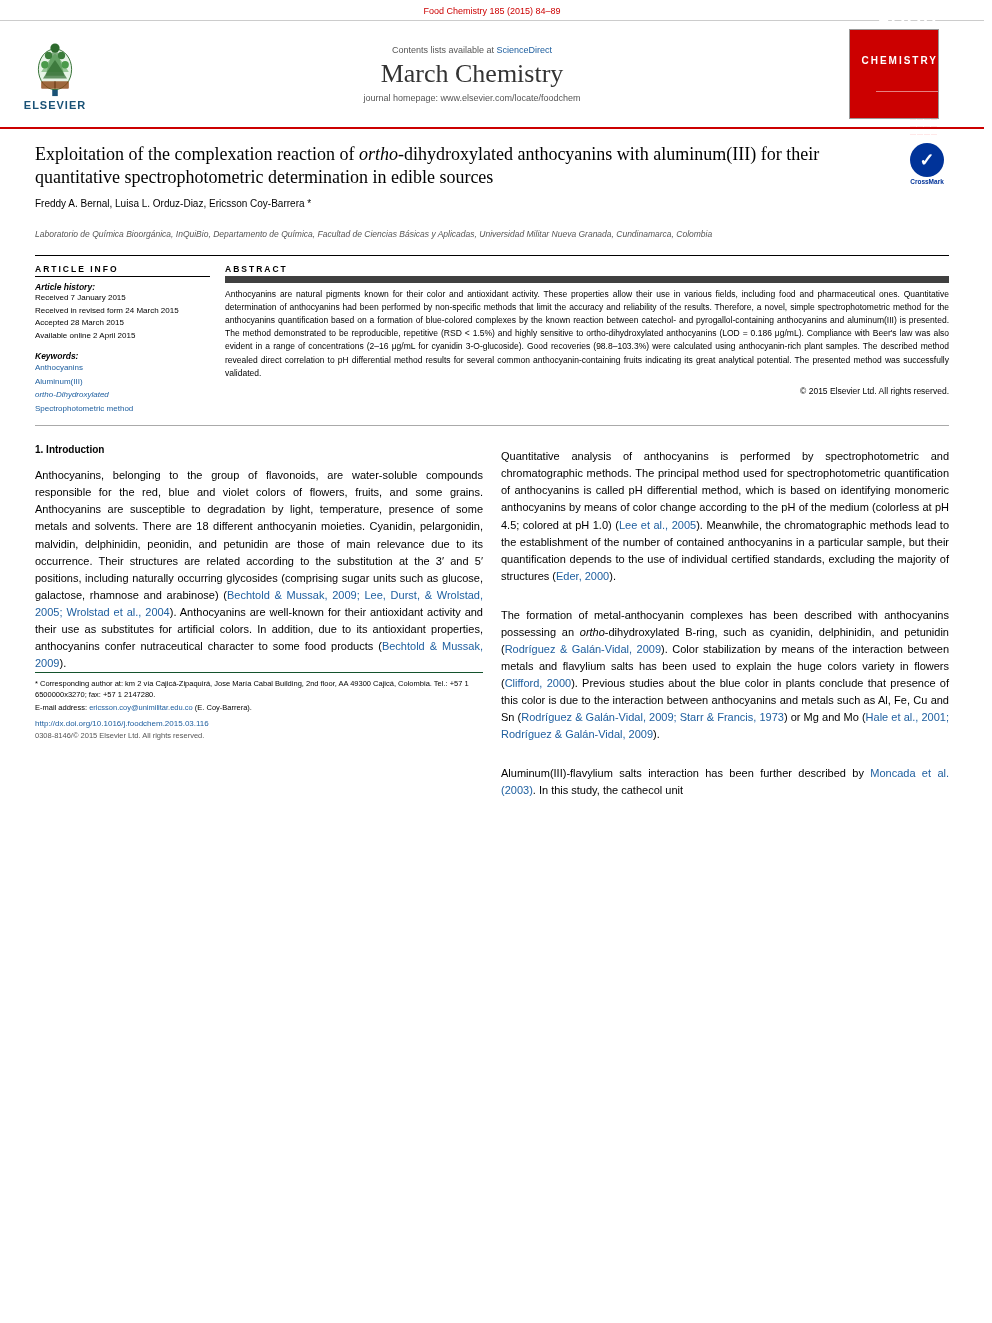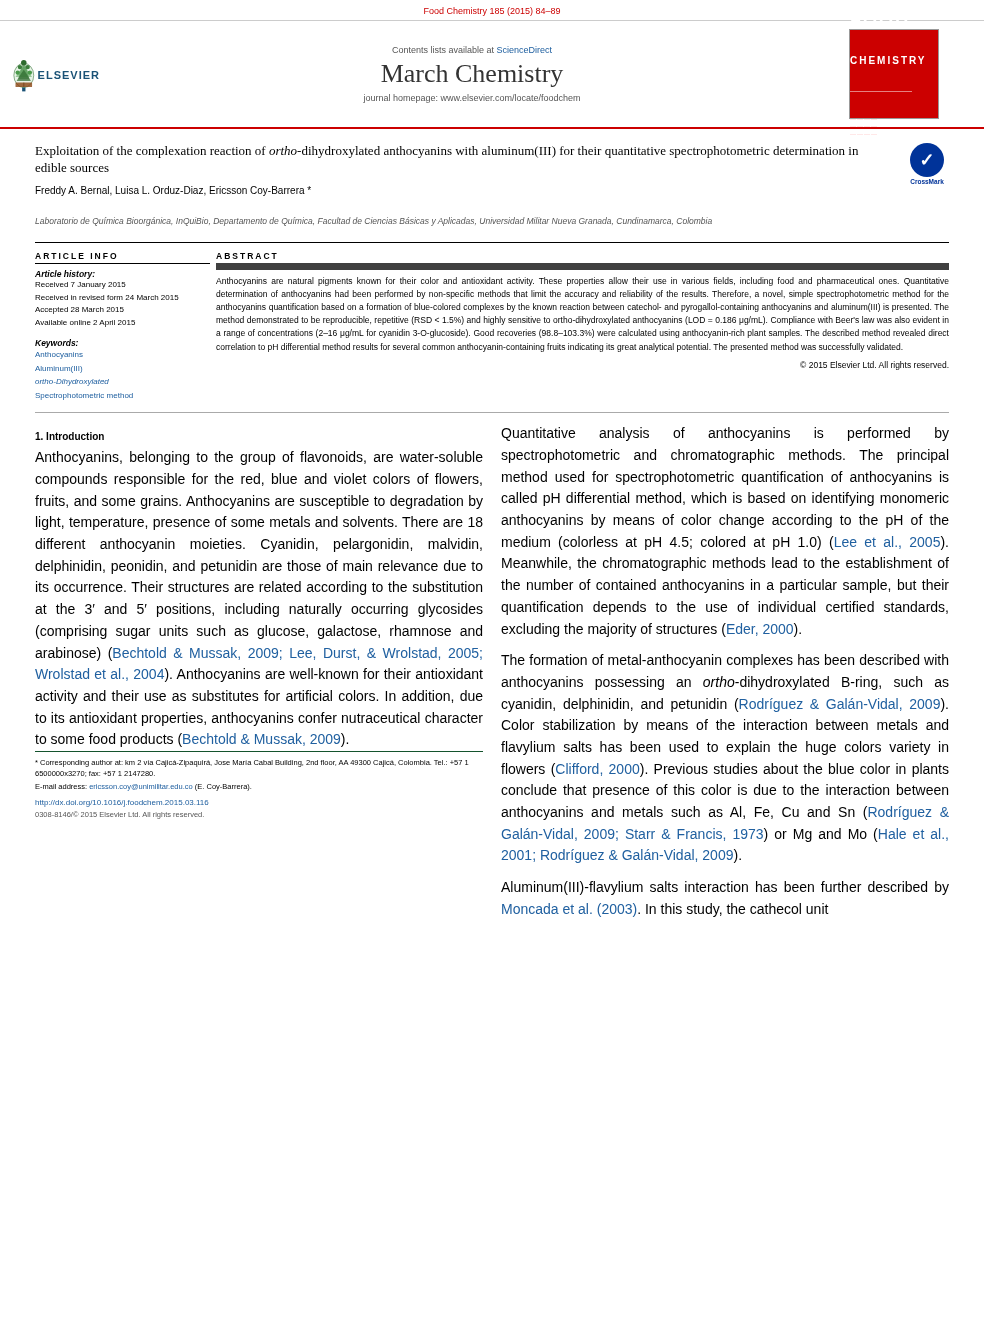--- a/index.html
+++ b/index.html
@@ -58,21 +58,21 @@
     .header-center .homepage-line {
       font-size: 9px;
       color: #555;
       font-family: Arial, sans-serif;
     }
     .header-left {
       width: 90px;
     }
     .elsevier-logo {
       display: flex;
-      flex-direction: row;
+      flex-direction: column;
       align-items: center;
     }
     .elsevier-logo .logo-tree {
       width: 50px;
       height: 60px;
     }
     .elsevier-logo .logo-text {
       font-size: 11px;
       font-family: Arial, sans-serif;
       font-weight: bold;
@@ -85,21 +85,21 @@
       display: flex;
       align-items: center;
       justify-content: center;
     }
     .food-chemistry-badge {
       width: 90px;
       height: 90px;
       background: #c00;
       display: flex;
       flex-direction: column;
-      align-items: flex-start;
+      align-items: flex-end;
       justify-content: center;
       color: #fff;
       font-family: Arial, sans-serif;
       font-weight: bold;
       font-size: 13px;
       letter-spacing: 1px;
       line-height: 1.3;
       border: 1px solid #999;
       gap: 21px;
     }
@@ -119,21 +119,21 @@
     }
     .section-type {
       font-size: 9.5px;
       font-family: Arial, sans-serif;
       color: #000;
       font-style: italic;
       margin-bottom: 4px;
       margin-top: 4px;
     }
     .article-title {
-      font-size: 13px;
+      font-size: 18px;
       font-family: 'Times New Roman', serif;
       color: #000;
       line-height: 1.3;
       margin-bottom: 8px;
       margin-top: 4px;
       padding-right: 60px;
     }
     .article-title em {
       font-style: italic;
     }
@@ -151,21 +151,21 @@
       margin-bottom: 16px;
     }
     .divider-line {
       border: none;
       border-top: 1px solid #000;
       margin: 8px 0;
     }
     
     .two-col {
       display: flex;
-      gap: 6px;
+      gap: 15px;
       margin-bottom: 10px;
     }
     .col-left {
       width: 175px;
       min-width: 175px;
     }
     .col-right {
       flex: 1;
     }
     .article-info-title {
@@ -279,25 +279,26 @@
     }
     .section-heading {
       font-size: 10px;
       font-family: Arial, sans-serif;
       font-weight: bold;
       color: #000;
       margin-bottom: 5px;
       margin-top: 8px;
     }
     .body-text {
-      font-size: 14px;
+      font-size: 11px;
       font-family: Arial, sans-serif;
       color: #000;
       line-height: 1.55;
       text-align: justify;
+      margin-top: 12px;
     }
     .body-text em {
       font-style: italic;
     }
     
     .footer-area {
       border-top: 1px solid #14532d;
       margin-top: 12px;
       padding-top: 5px;
     }

